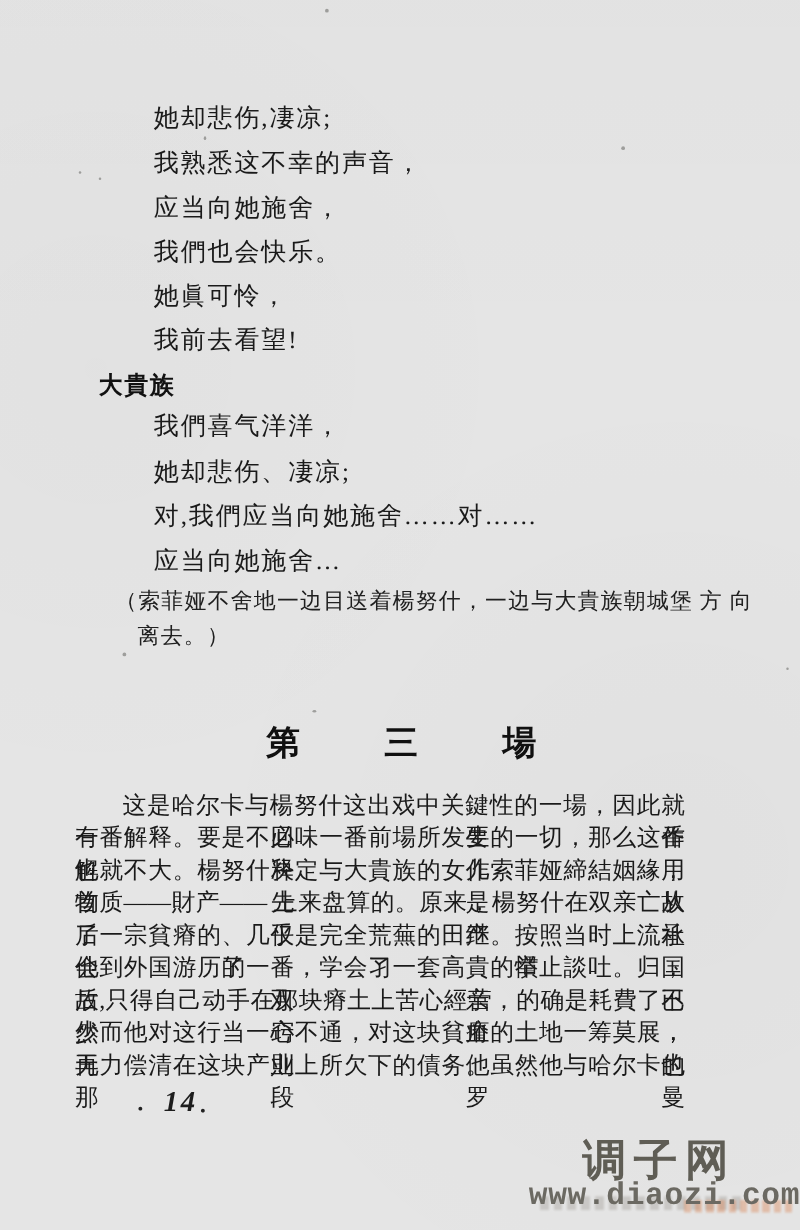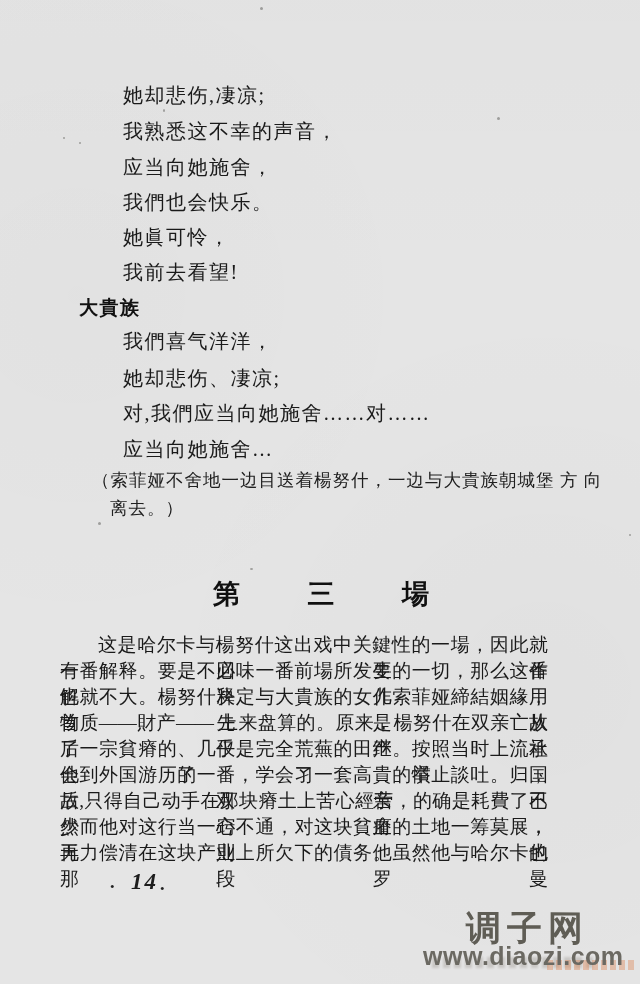--- a/index.html
+++ b/index.html
@@ -64,21 +64,21 @@
     color:#1d1d1d;letter-spacing:2px;
   }
   .wm-name{
     position:absolute;left:466px;top:905px;
     font-family:"Liberation Sans", sans-serif;
     font-weight:700;font-size:35px;letter-spacing:6px;
     color:#5f5d55;white-space:nowrap;z-index:3;
   }
   .wm-url{
     position:absolute;left:423px;top:942px;
-    font-family:Liberation Sans, sans-serif;
+    font-family:Liberation Mono, monospace;
     font-weight:700;font-size:25px;letter-spacing:0.5px;
     color:#6b6962;white-space:nowrap;z-index:3;
   }
   .wm-smudge-gray{
     position:absolute;left:432px;top:957px;width:162px;height:11px;
     background:repeating-linear-gradient(90deg, rgba(118,112,102,0.55) 0 7px, rgba(118,112,102,0) 7px 11px);
     filter:blur(0.8px);opacity:0.45;z-index:2;
   }
   .wm-smudge-orange{
     position:absolute;left:547px;top:960px;width:88px;height:10px;

